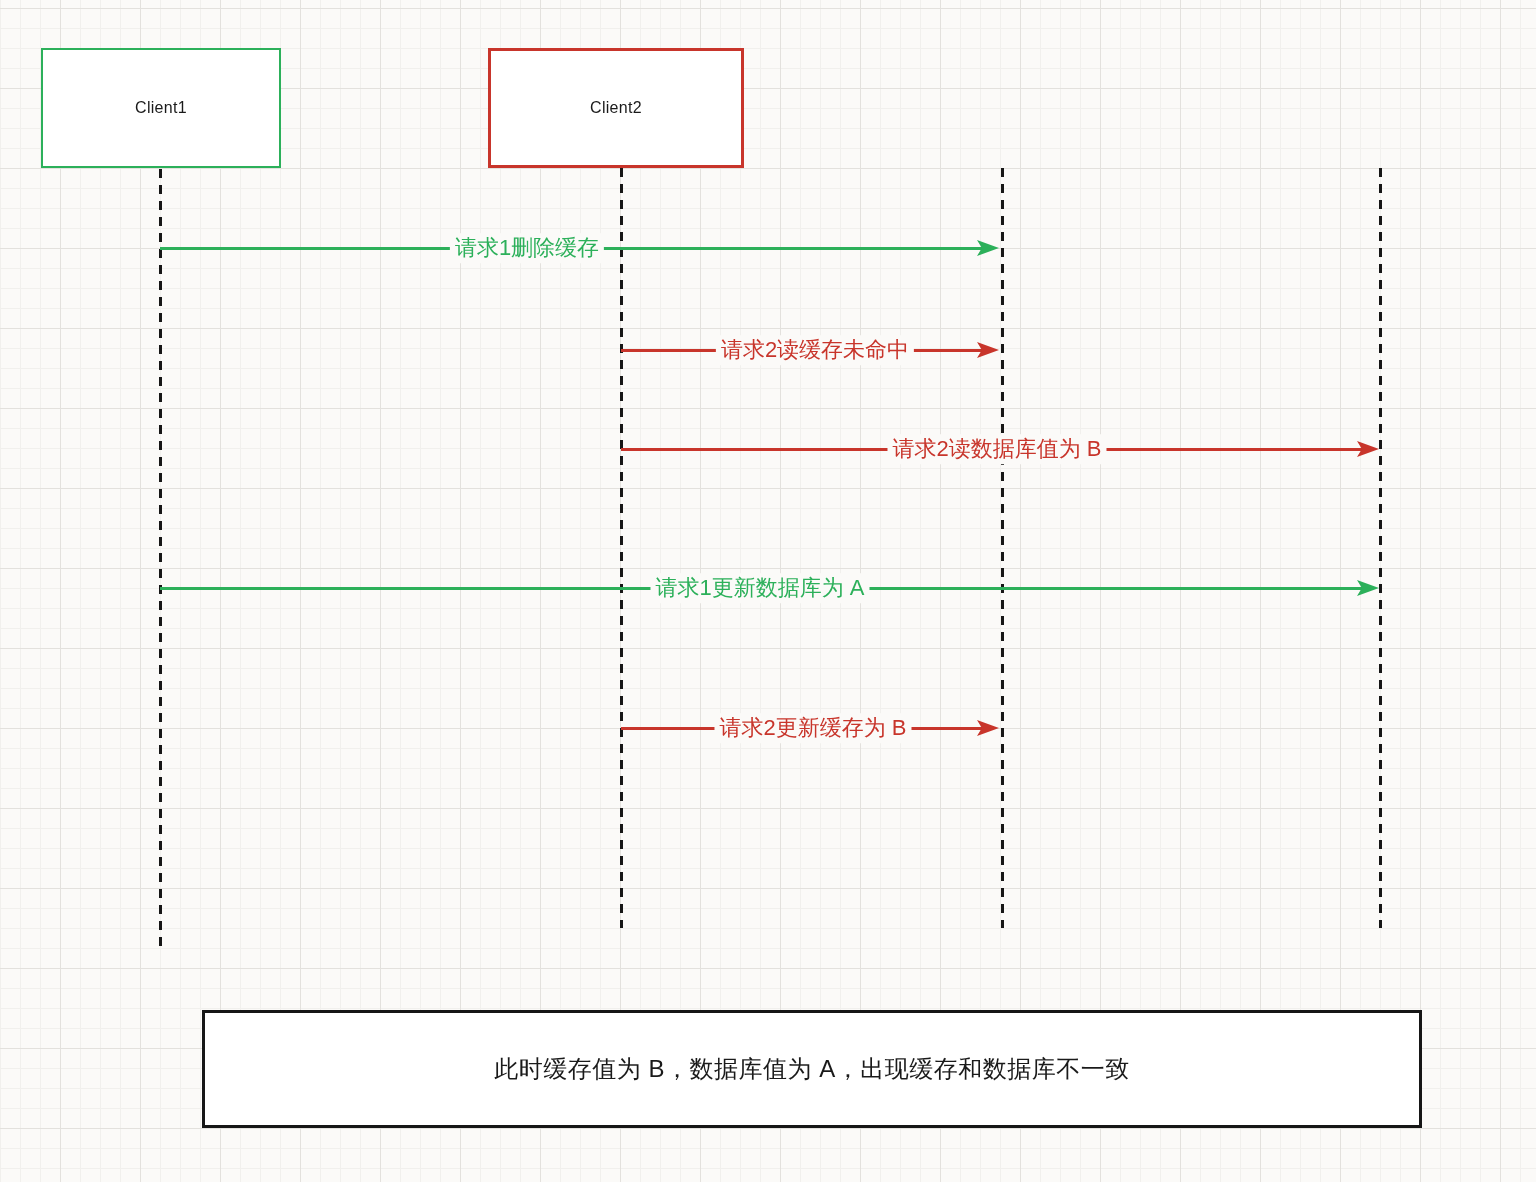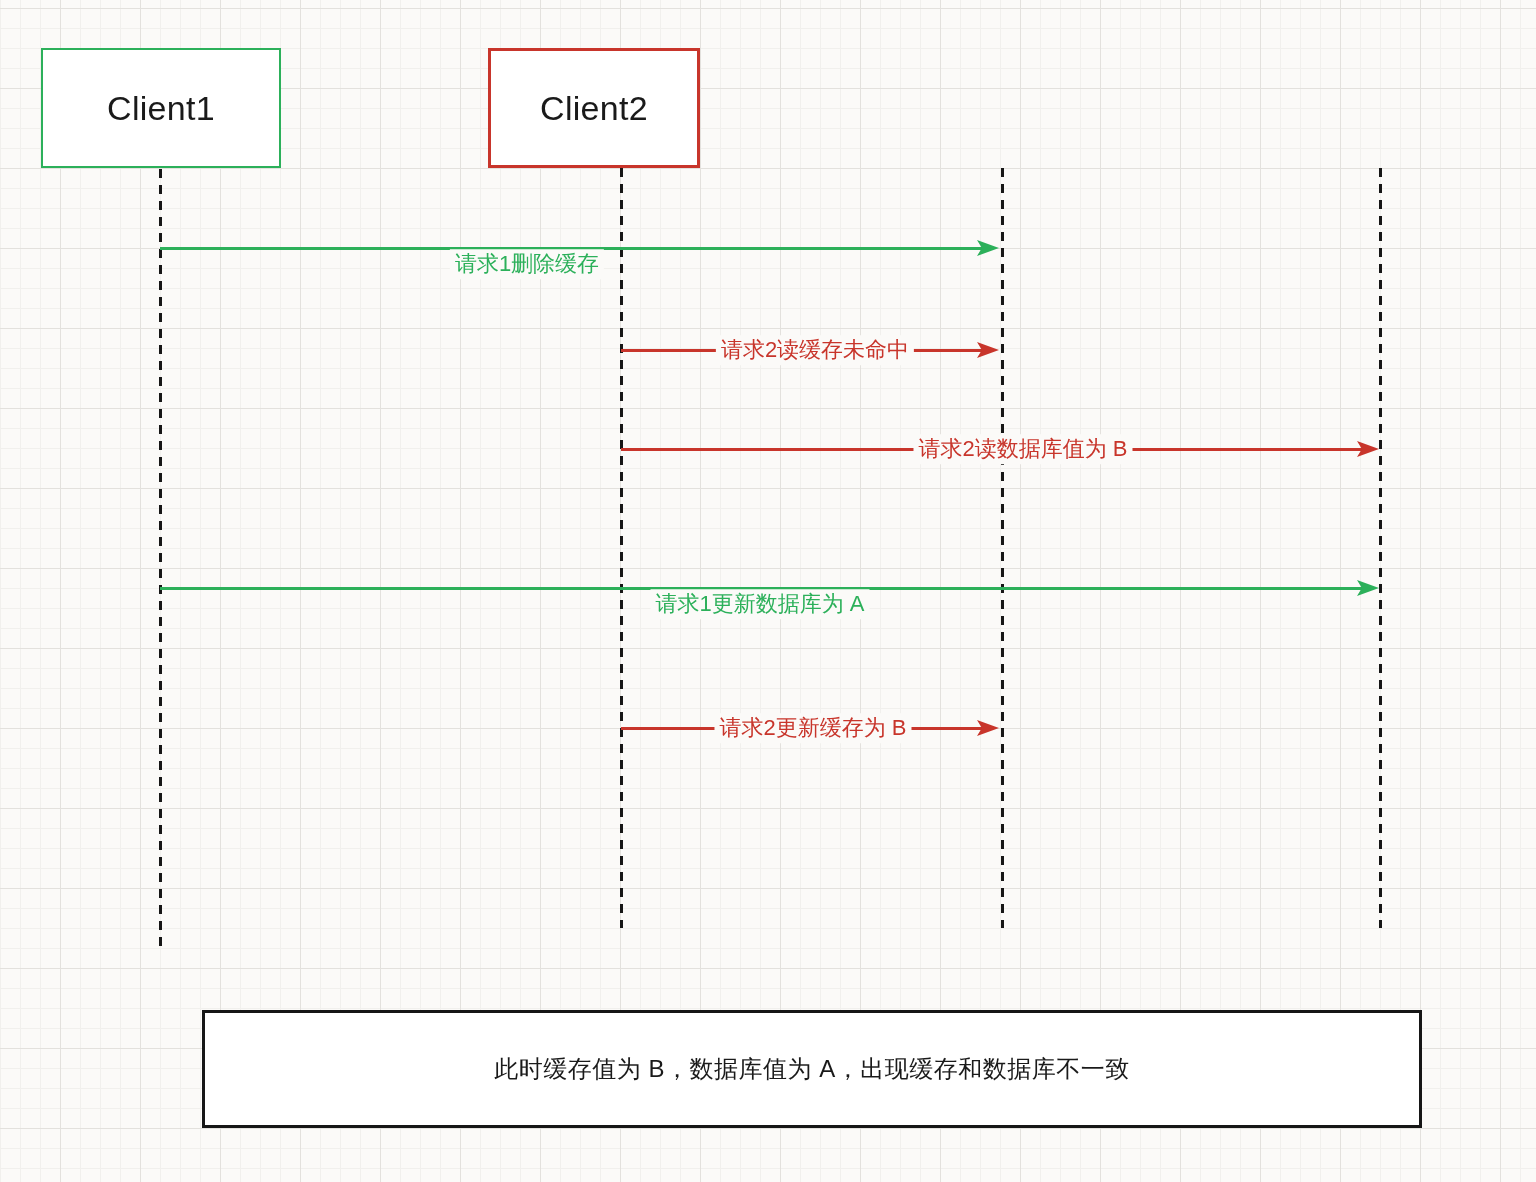--- a/index.html
+++ b/index.html
@@ -21,21 +21,21 @@
   }
 
   .actor {
     position: absolute;
     top: 48px;
     height: 120px;
     background: #ffffff;
     display: flex;
     align-items: center;
     justify-content: center;
-    font-size: 34px;
+    font-size: 16px;
     color: #1a1a1a;
     letter-spacing: 0.3px;
   }
   .actor.b-green { border: 2.5px solid #2cb05a; }
   .actor.b-red   { border: 3px solid #c8352b; }
   .actor.b-black { border: 2.5px solid #161616; }
 
   .lifeline {
     position: absolute;
     width: 3px;
@@ -58,21 +58,21 @@
 
   .msg-label {
     position: absolute;
     transform: translate(-50%, -50%);
     font-size: 22px;
     line-height: 1.25;
     padding: 1px 5px;
     background: #fbfaf8;
     white-space: nowrap;
   }
-  .green .msg-label { color: #2cb05a; margin-top: 16px; }
+  .green .msg-label { color: #2cb05a; }
   .red   .msg-label { color: #c8352b; }
 
   .note-box {
     position: absolute;
     left: 202px;
     top: 1010px;
     width: 1220px;
     height: 118px;
     background: #ffffff;
     border: 3px solid #161616;
@@ -85,21 +85,21 @@
   }
 </style>
 </head>
 <body>
 
 <div class="canvas">
 
   <div class="actor b-green" style="left:41px; width:240px;">
     <span>Client1</span>
   </div>
-  <div class="actor b-red" style="left:488px; width:212px;">
+  <div class="actor b-red" style="left:488px; width:256px;">
     <span>Client2</span>
   </div>
 
   <div class="lifeline" style="left:158.5px; top:169px; height:779px;"></div>
   <div class="lifeline" style="left:619.5px; top:168px; height:760px;"></div>
   <div class="lifeline" style="left:1000.5px; top:168px; height:760px;"></div>
   <div class="lifeline" style="left:1378.5px; top:168px; height:760px;"></div>
 
   <div class="green">
     <div class="msg-line" style="left:160px; top:246.5px; width:825px;"></div>
@@ -109,21 +109,21 @@
 
   <div class="red">
     <div class="msg-line" style="left:621px; top:348.5px; width:364px;"></div>
     <div class="msg-head" style="left:977px; top:342px;"></div>
     <div class="msg-label" style="left:815px; top:350px;">请求2读缓存未命中</div>
   </div>
 
   <div class="red">
     <div class="msg-line" style="left:621px; top:447.5px; width:744px;"></div>
     <div class="msg-head" style="left:1357px; top:441px;"></div>
-    <div class="msg-label" style="left:1023px; top:449px;">请求2读数据库值为 B</div>
+    <div class="msg-label" style="left:997px; top:449px;">请求2读数据库值为 B</div>
   </div>
 
   <div class="green">
     <div class="msg-line" style="left:160px; top:586.5px; width:1205px;"></div>
     <div class="msg-head" style="left:1357px; top:580px;"></div>
     <div class="msg-label" style="left:760px; top:588px;">请求1更新数据库为 A</div>
   </div>
 
   <div class="red">
     <div class="msg-line" style="left:621px; top:726.5px; width:364px;"></div>

